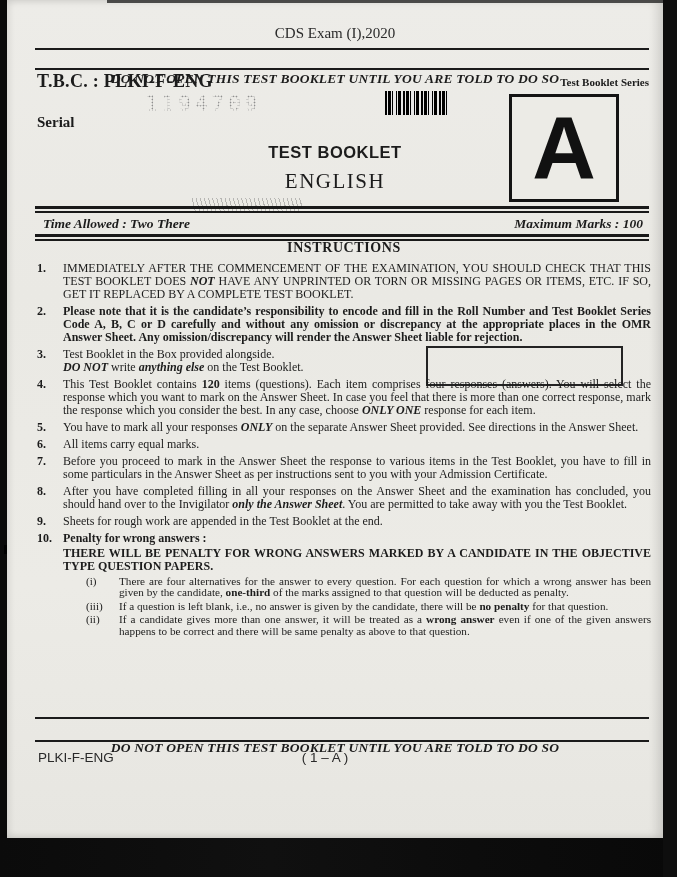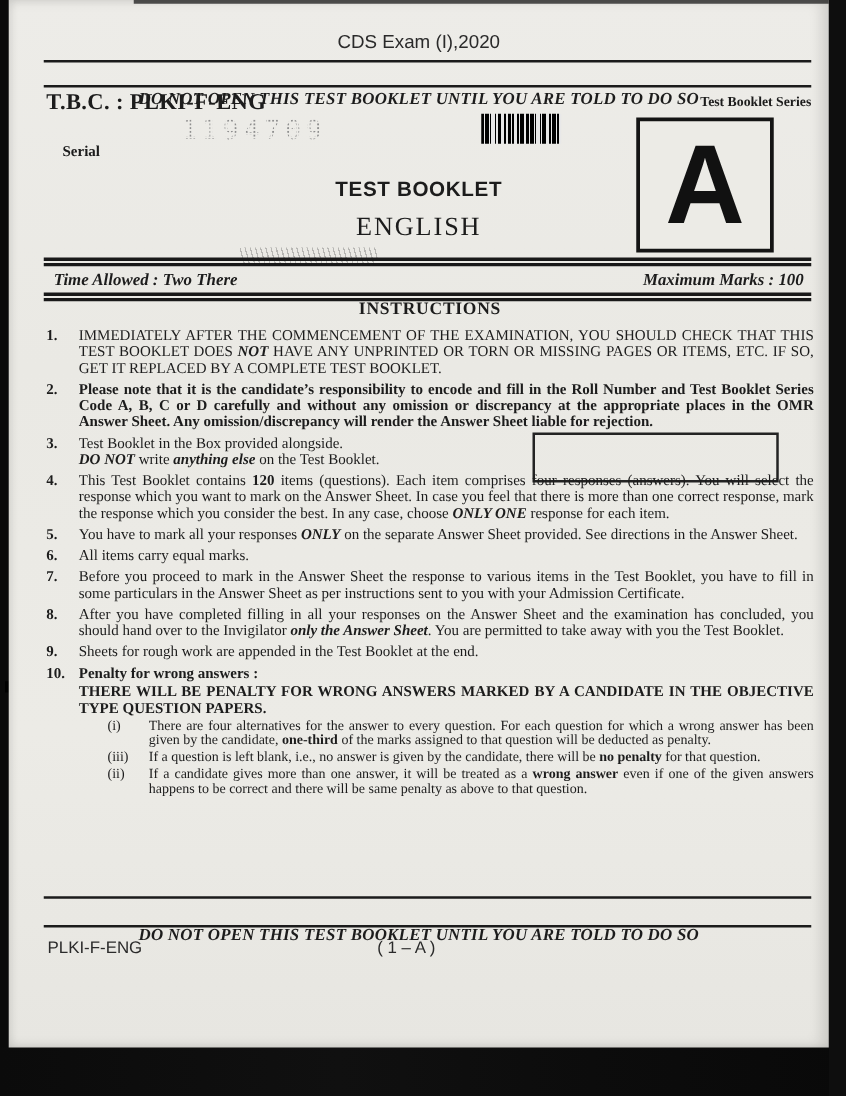--- a/index.html
+++ b/index.html
@@ -15,27 +15,27 @@
   .paper{
     position:absolute;left:7px;top:0;width:656px;height:838px;
     background:linear-gradient(180deg,#edece8 0,#eae9e4 35%,#ecebe6 70%,#e7e6e1 100%);
     box-shadow:inset -6px 0 10px rgba(0,0,0,.12), inset 3px 0 6px rgba(0,0,0,.08);
   }
   .paper:before{content:"";position:absolute;left:100px;top:0;right:0;height:3px;background:#1a1a1a;opacity:.75;}
 
   .center{width:100%;text-align:center;}
   .abs{position:absolute;}
 
-  .exam-title{top:25px;font-family:Liberation Sans, sans-serif;font-size:15px;color:#2a2a2a;}
+  .exam-title{top:25px;font-family:Liberation Serif, serif;font-size:15px;color:#2a2a2a;}
   .hline{left:28px;width:614px;height:2px;background:#1b1b1b;}
   .banner-text{font-size:13.5px;font-weight:bold;font-style:italic;letter-spacing:.2px;margin-top:20px;}
   .banner-top{top:51px;}
   .tbc{left:30px;top:71px;font-size:18px;font-weight:bold;letter-spacing:.3px;}
   .series-label{right:14px;top:76px;font-size:11px;font-weight:bold;}
-  .serial-label{left:30px;top:114px;font-size:12px;font-weight:bold;margin-left:13px;}
+  .serial-label{left:30px;top:114px;font-size:15px;font-weight:bold;}
   .serial-number{
     left:138px;top:92px;font-family:"DejaVu Sans Mono",monospace;
     font-size:21px;color:#8f8f8f;letter-spacing:4px;
     -webkit-mask-image:radial-gradient(#000 42%,transparent 50%);
     -webkit-mask-size:3px 3px;mask-image:radial-gradient(#000 42%,transparent 50%);mask-size:3px 3px;
   }
   .barcode{left:378px;top:91px;width:64px;height:24px;
     background:repeating-linear-gradient(90deg,
       #000 0 2px,#e8e8e8 2px 3px,#000 3px 6px,#e8e8e8 6px 7px,
       #000 7px 8px,#e8e8e8 8px 11px,#000 11px 12px,#e8e8e8 12px 13px,

